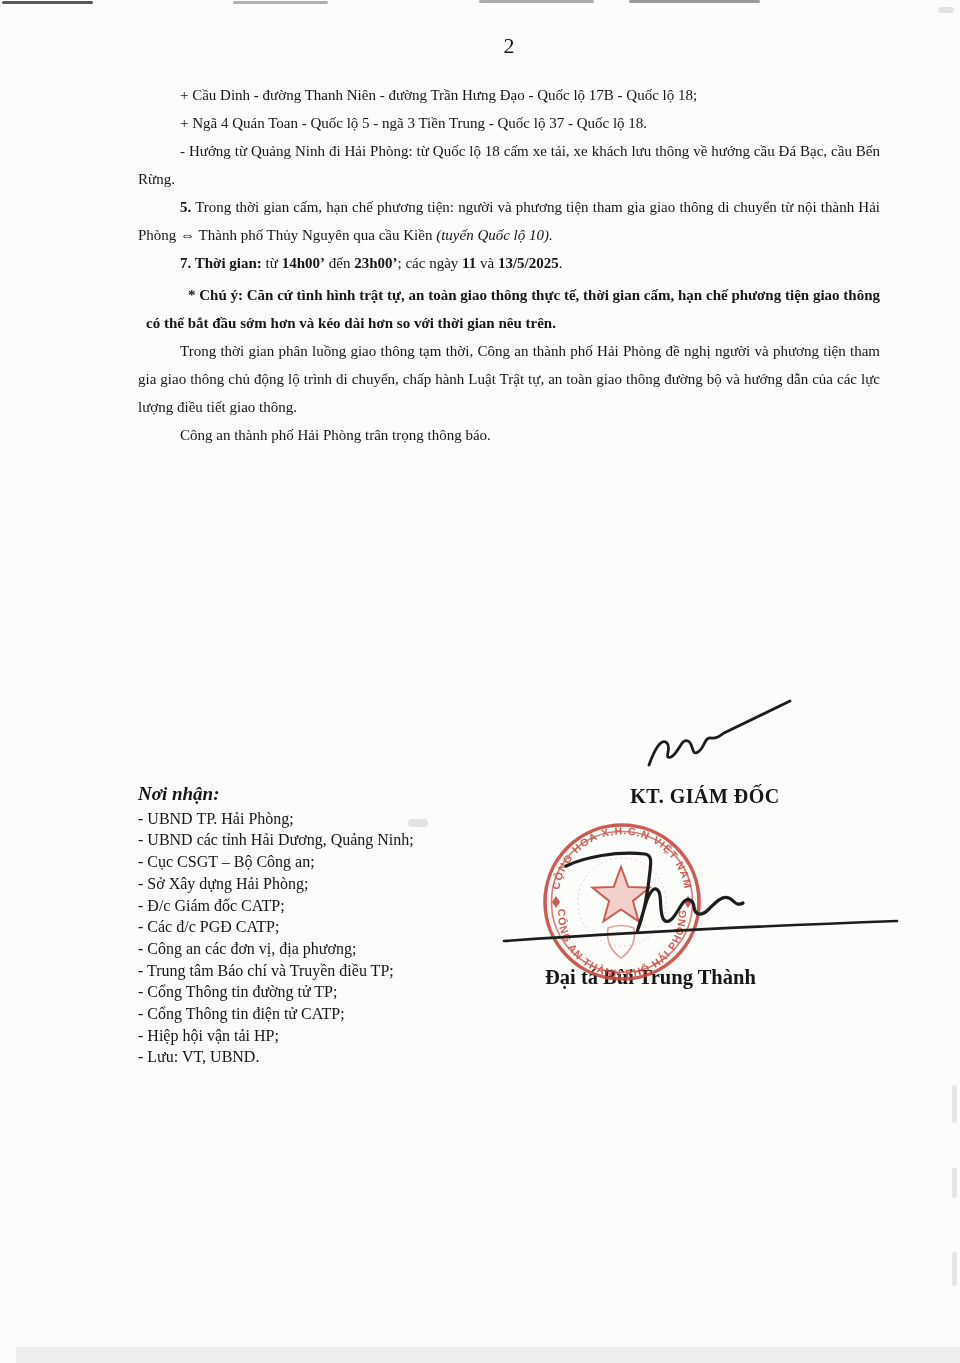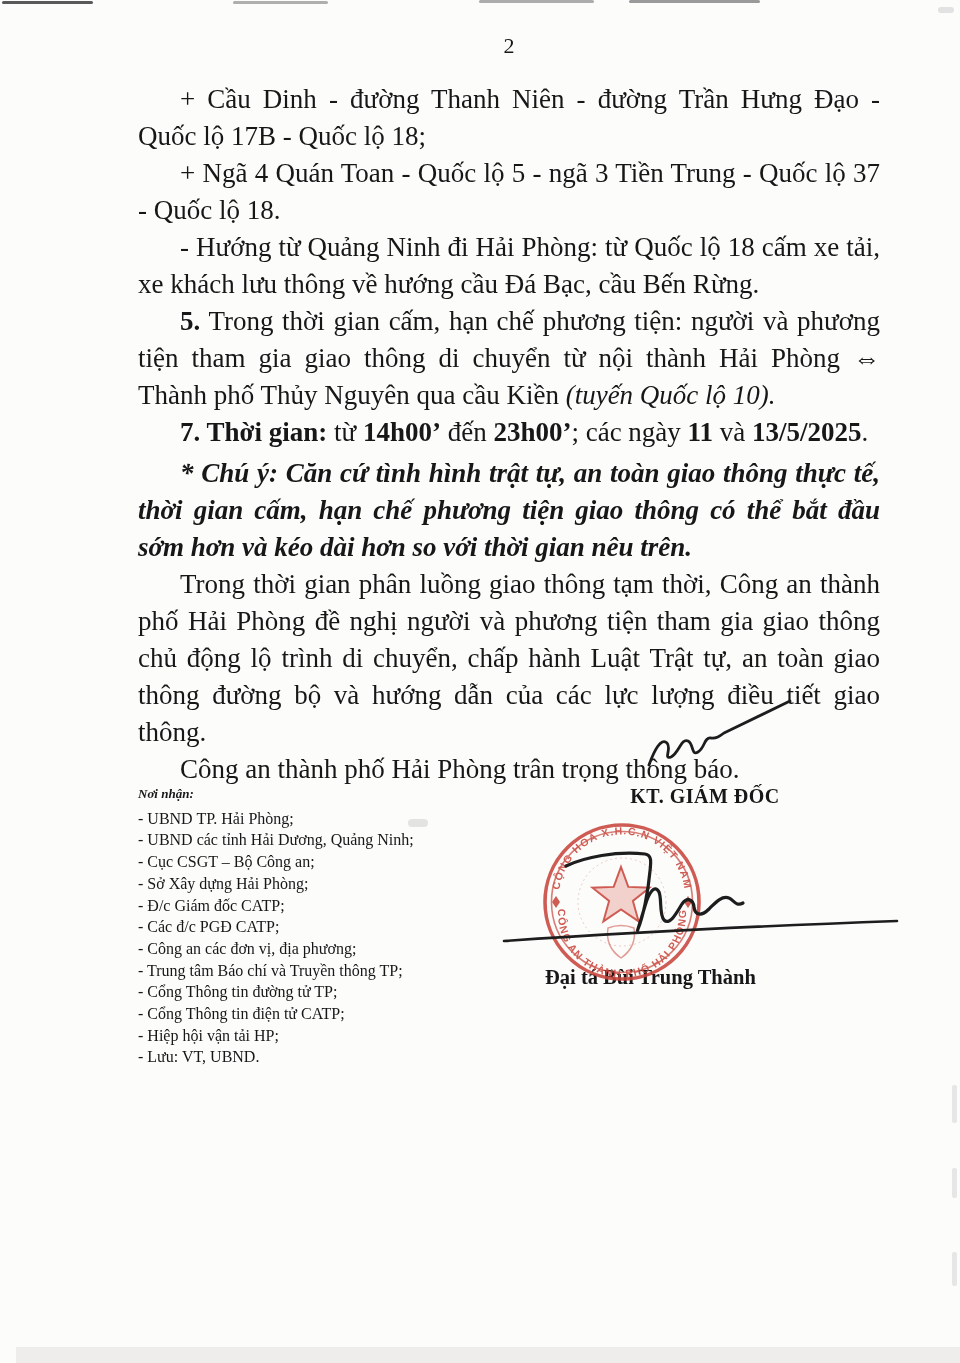--- a/index.html
+++ b/index.html
@@ -10,32 +10,32 @@
     color:#171717;
   }
   
   .page-num {
     position:absolute; top:33px; left:138px; width:742px;
     text-align:center; font-size:22px;
   }
   
   .content {
     position:absolute; top:81px; left:138px; width:742px;
-    font-size:27px; line-height:37px; text-align:justify;
+    font-size:15px; line-height:28px; text-align:justify;
   }
   .content p { margin:0; text-indent:42px; }
-  .content p.note { font-weight:bold; font-style:italic; margin-top:4px; }
+  .content p.note { font-weight:bold; margin-top:4px;margin-left:8px; }
   .content strong { font-weight:bold; }
   .content em { font-style:italic; }
   
   .recipients {
     position:absolute; left:138px; top:783px; width:360px;
     font-size:16px; line-height:21.7px;
   }
-  .recipients-label { font-size:13px; font-weight:bold; font-style:italic; margin-bottom:3px; }
+  .recipients-label { font-size:19px; font-weight:bold; font-style:italic; margin-bottom:3px; }
   
   .sig-titles {
     position:absolute; left:555px; top:784px; width:300px;
     text-align:center; font-weight:bold; font-size:20px; line-height:25.5px;
     letter-spacing:.5px;
   }
   .sig-name {
     position:absolute; left:545px; top:966px; width:320px;
     text-align:left; font-weight:bold; font-size:20.5px;
   }
@@ -89,21 +89,21 @@
 
   <div class="recipients">
     <div class="recipients-label">Nơi nhận:</div>
     <div>- UBND TP. Hải Phòng;</div>
     <div>- UBND các tỉnh Hải Dương, Quảng Ninh;</div>
     <div>- Cục CSGT – Bộ Công an;</div>
     <div>- Sở Xây dựng Hải Phòng;</div>
     <div>- Đ/c Giám đốc CATP;</div>
     <div>- Các đ/c PGĐ CATP;</div>
     <div>- Công an các đơn vị, địa phương;</div>
-    <div>- Trung tâm Báo chí và Truyền thông TP;</div>
+    <div>- Trung tâm Báo chí và Truyền điều TP;</div>
     <div>- Cổng Thông tin đường tử TP;</div>
     <div>- Cổng Thông tin điện tử CATP;</div>
     <div>- Hiệp hội vận tải HP;</div>
     <div>- Lưu: VT, UBND.</div>
   </div>
 
   <div class="sig-titles">
     <div>KT. GIÁM ĐỐC</div>
   </div>
   <div class="sig-name">Đại tá Bùi Trung Thành</div>

